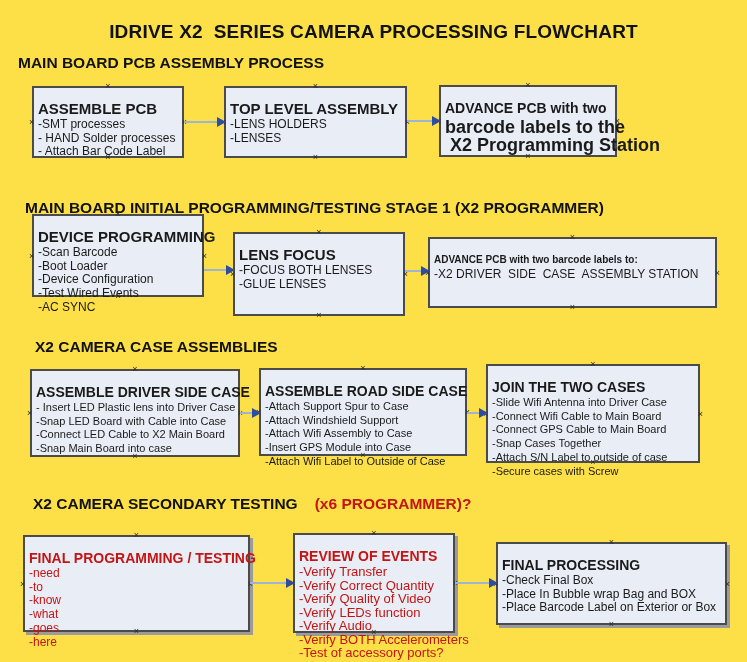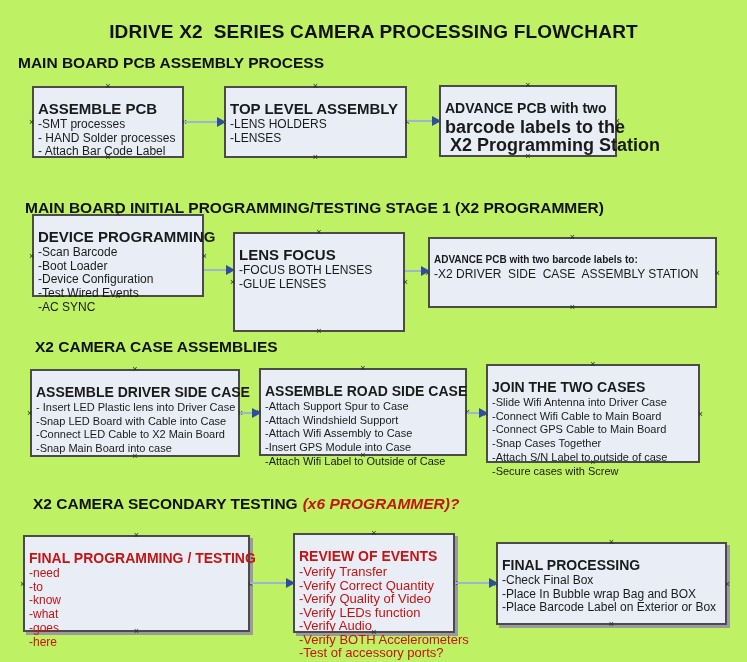--- a/index.html
+++ b/index.html
@@ -1,27 +1,27 @@
 <!DOCTYPE html>
 <html><head>
 <meta charset="utf-8">
 <style>
   html,body{margin:0;padding:0;background:#ffffff;}
   #canvas{
-    position:relative;width:747px;height:662px;background:#bef264;overflow:hidden;
+    position:relative;width:747px;height:662px;background:#fde047;overflow:hidden;
     font-family:"Liberation Sans","DejaVu Sans",sans-serif;color:#1a1a1a;
   }
   .chart-title{
     position:absolute;top:21px;left:0;width:100%;text-align:center;
     font-size:19px;font-weight:700;letter-spacing:0.2px;color:#111;
   }
   .section-heading{
     position:absolute;font-size:15.5px;font-weight:700;color:#111;white-space:nowrap;
   }
-  .section-heading .red-part{color:#c41414;margin-left:5px;font-style:italic;}
+  .section-heading .red-part{color:#c41414;margin-left:17px;}
   .box{
     position:absolute;background:#e9eef6;border:2px solid #4b4b4b;
     box-sizing:border-box;padding:12px 4px;
   }
   .box.shadow{box-shadow:3px 3px 0 #9b9b9b;}
   .box-title{font-size:15px;font-weight:700;line-height:18px;white-space:nowrap;}
   .box-items div{font-size:12px;line-height:13.7px;white-space:nowrap;}
   
   .allbold .box-title{font-size:14px;line-height:18.5px;}
   .allbold .box-items div{font-weight:700;font-size:18px;line-height:18.5px;}
@@ -103,21 +103,21 @@
         <div>-Device Configuration</div>
         <div>-Test Wired Events</div>
         <div>-AC SYNC</div>
       </div>
     <span class="cp cp-t"></span>
     <span class="cp cp-b"></span>
     <span class="cp cp-l"></span>
     <span class="cp cp-r"></span>
   </div>
 
-  <div class="box" style="left:233px;top:232px;width:172px;height:100px">
+  <div class="box" style="left:233px;top:232px;width:172px;height:84px">
     <div class="box-title">LENS FOCUS</div>
     <div class="box-items">
         <div>-FOCUS BOTH LENSES</div>
         <div>-GLUE LENSES</div>
       </div>
     <span class="cp cp-t"></span>
     <span class="cp cp-b"></span>
     <span class="cp cp-l"></span>
     <span class="cp cp-r"></span>
   </div>

